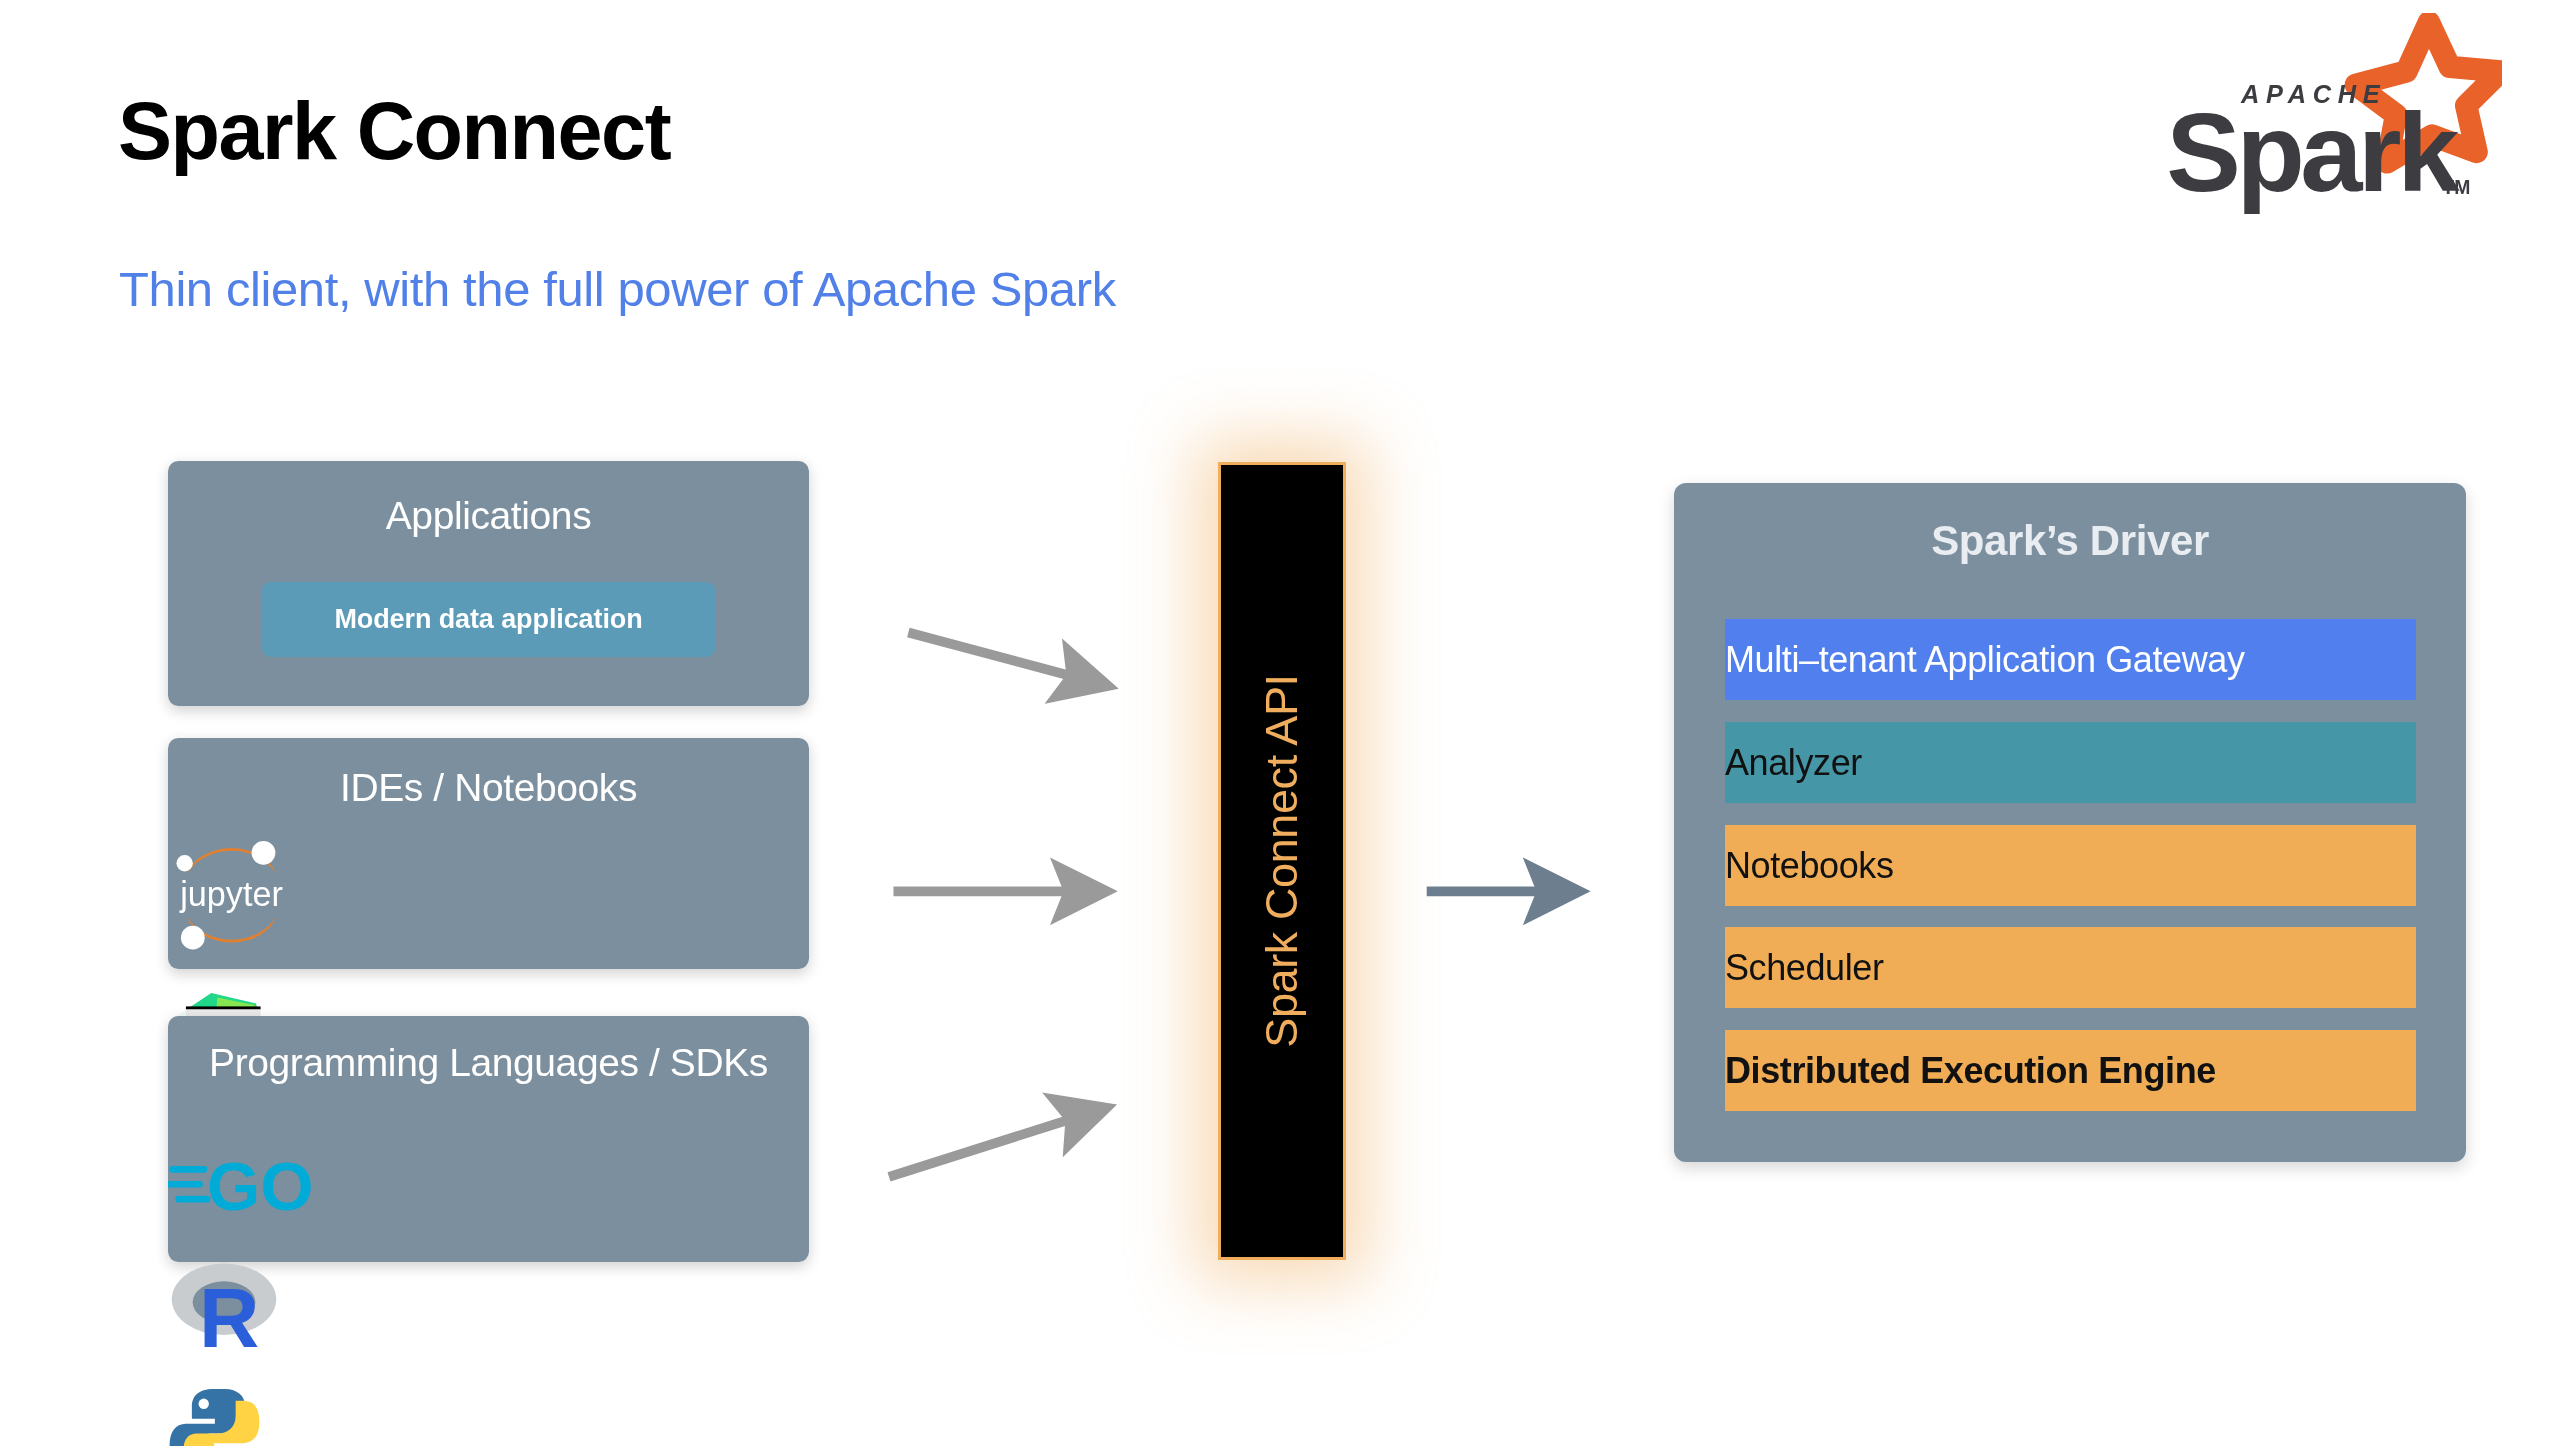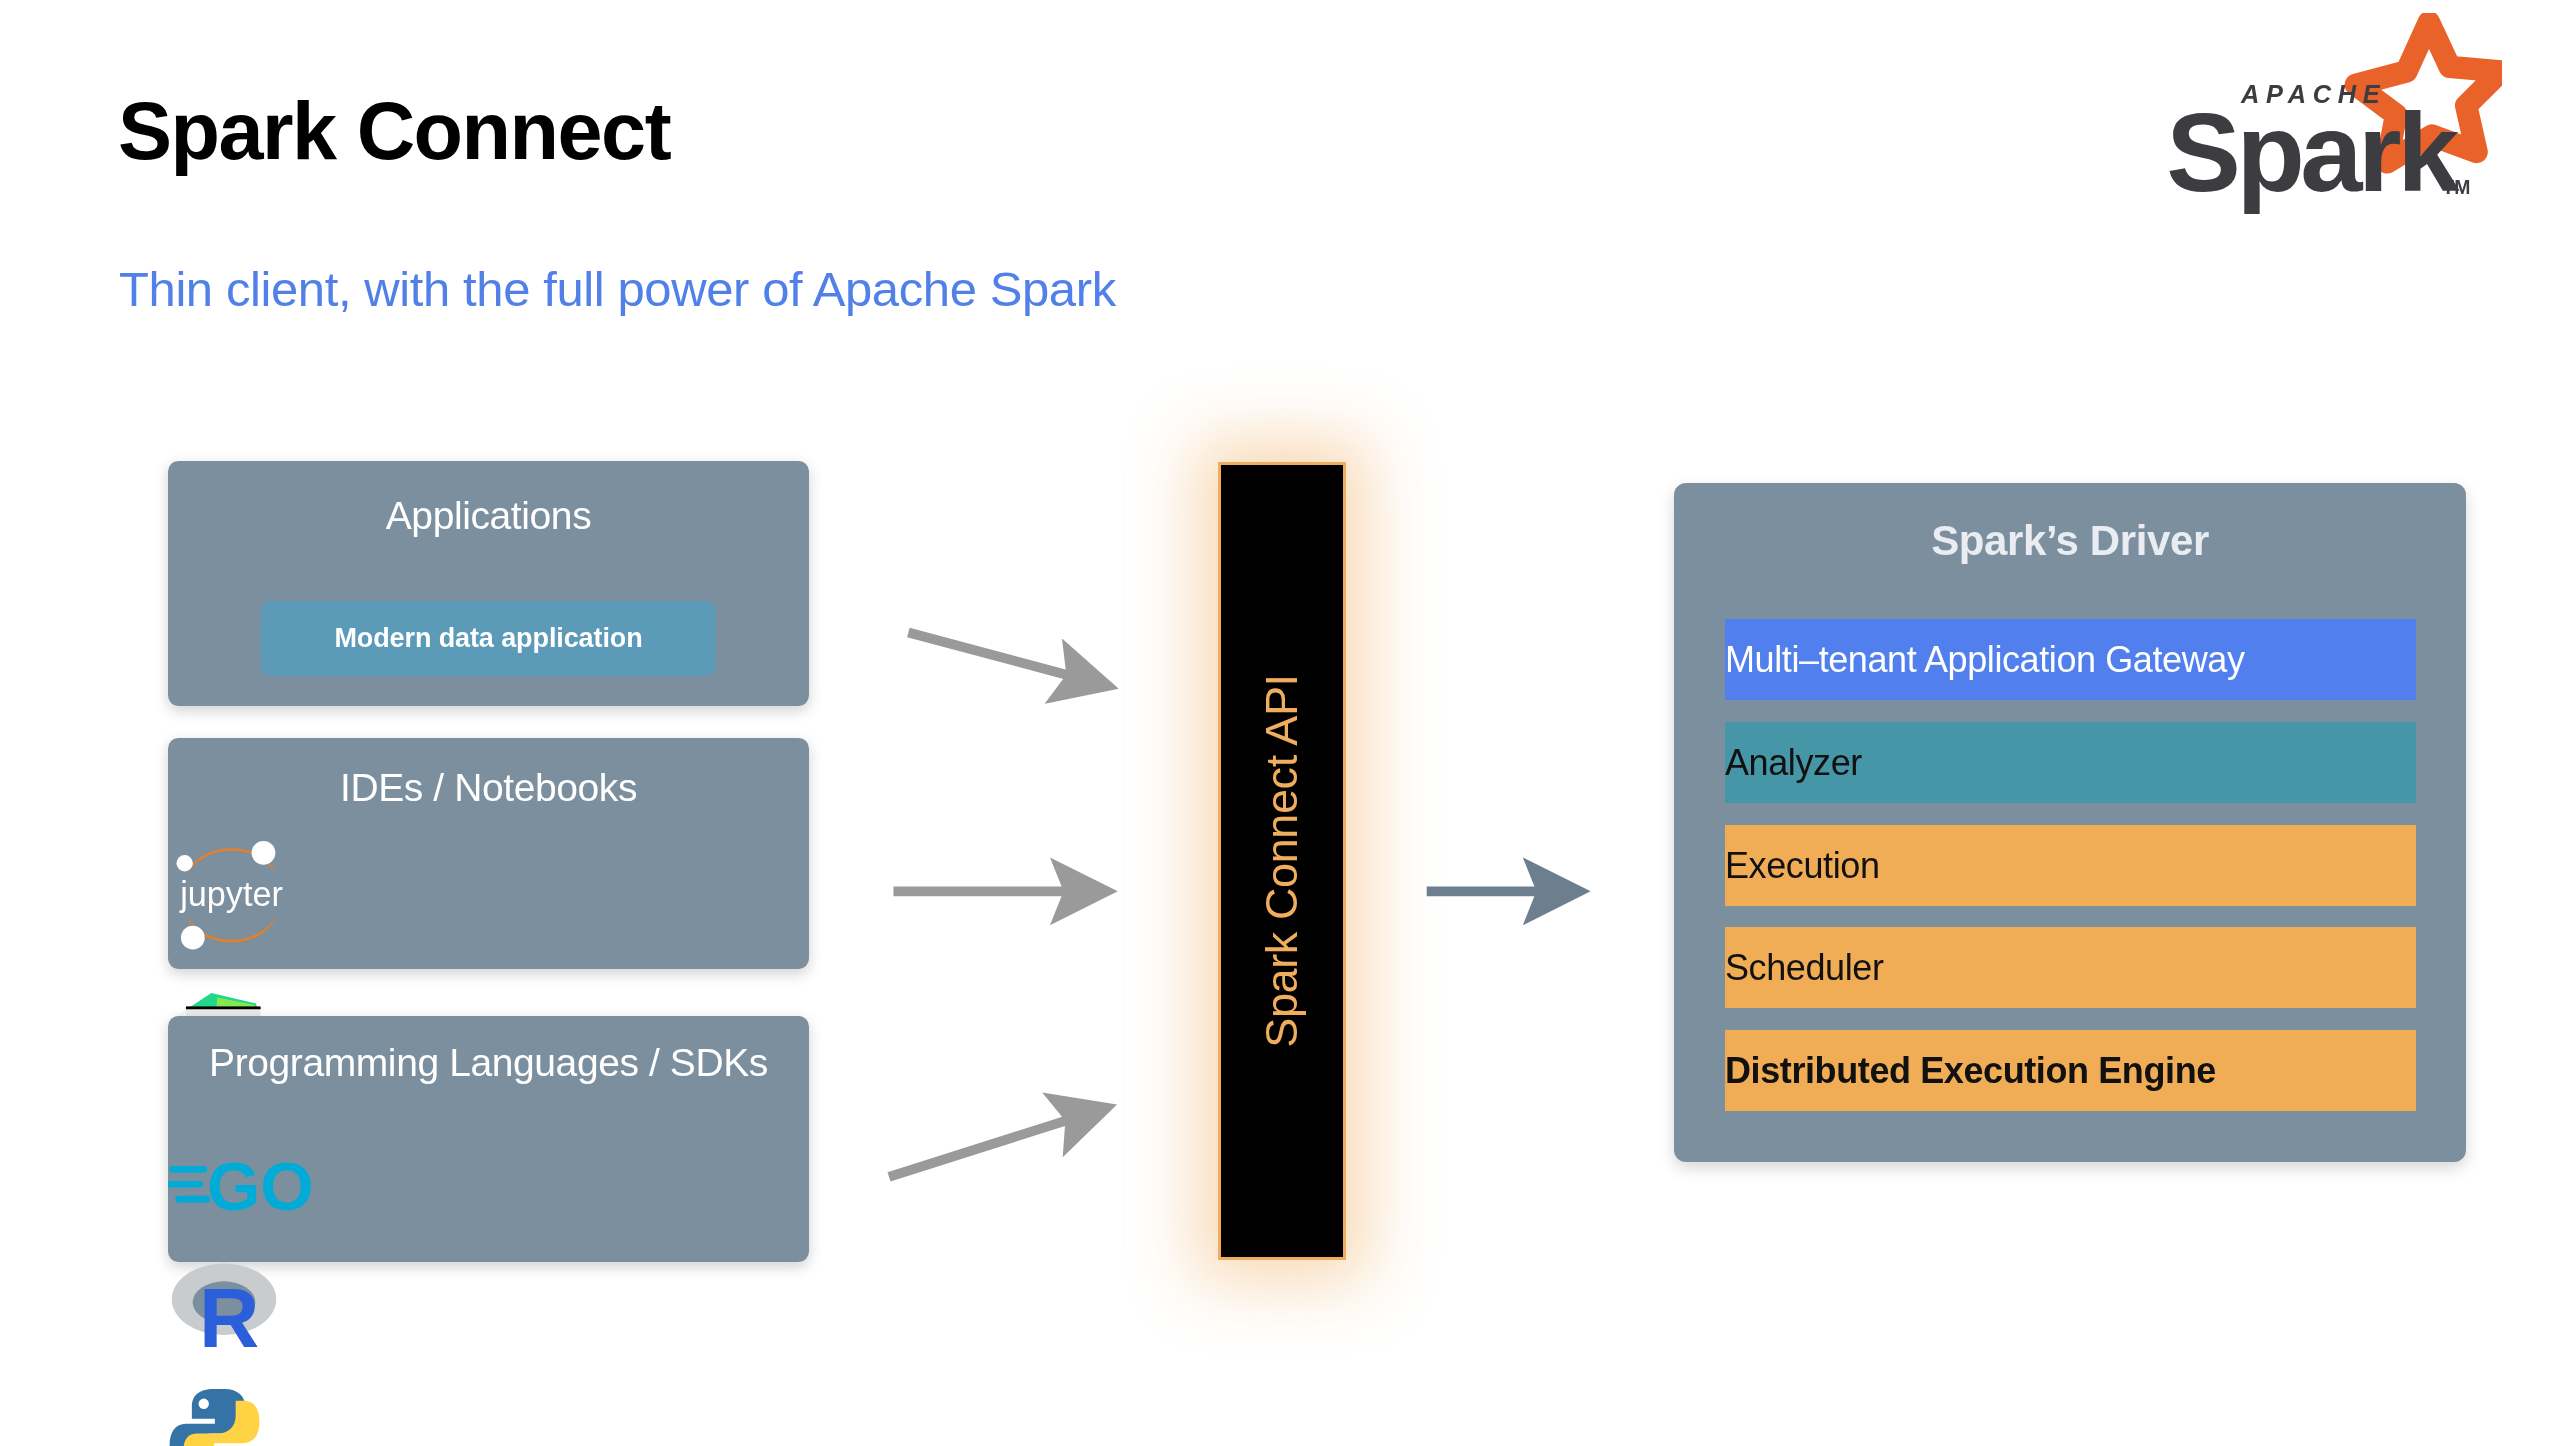--- a/index.html
+++ b/index.html
@@ -43,21 +43,21 @@
   #card-ides { top: 738px; height: 231px; }
   #card-ides .card-title { padding-top: 28px; }
   #card-langs { top: 1016px; height: 246px; }
   #card-langs .card-title { padding-top: 25px; }
 
   #modern-app-pill {
     position: absolute; left: 93px; top: 121px;
     width: 455px; height: 75px;
     background: #5b9bb8; border-radius: 10.4px;
     display: flex; align-items: center; justify-content: center;
-    font-size: 27px; font-weight: 700; color:#ffffff; letter-spacing:-0.1px;margin-top:19px;
+    font-size: 27px; font-weight: 700; color:#ffffff; letter-spacing:-0.1px;
   }
 
   .logo-row { position: absolute; left: 0; width: 100%; display:flex;
               justify-content:center;flex-direction:column; }
   #ide-logo-row { top: 97px; gap: 30px; }
   #lang-logo-row { top: 125px; gap: 30px; }
 
   
   #api-bar {
     position: absolute; left: 1218px; top: 462px;
@@ -201,21 +201,21 @@
 
   <div id="driver-panel">
     <div id="driver-title">Spark’s Driver</div>
     <div class="driver-bar b0">
       <span>Multi–tenant Application Gateway</span>
     </div>
     <div class="driver-bar b1">
       <span>Analyzer</span>
     </div>
     <div class="driver-bar b2">
-      <span>Execution</span>
+      <span>Notebooks</span>
     </div>
     <div class="driver-bar b3">
       <span>Scheduler</span>
     </div>
     <div class="driver-bar b4">
       <span>Distributed Execution Engine</span>
     </div>
   </div>
 
   <svg id="arrows" viewBox="0 0 3454 1940" xmlns="http://www.w3.org/2000/svg">

